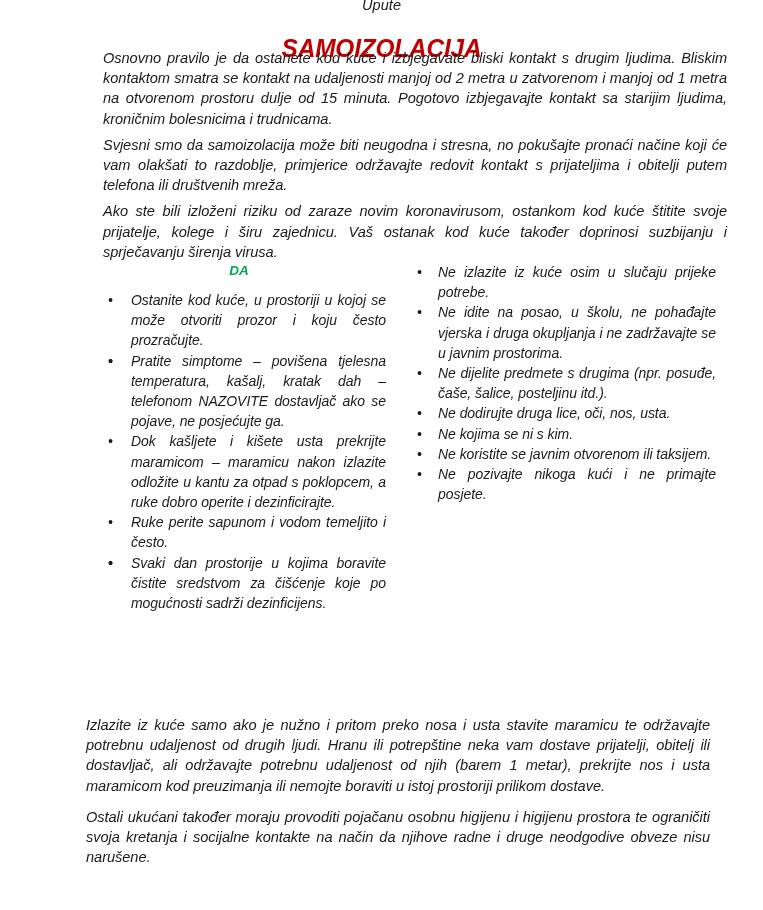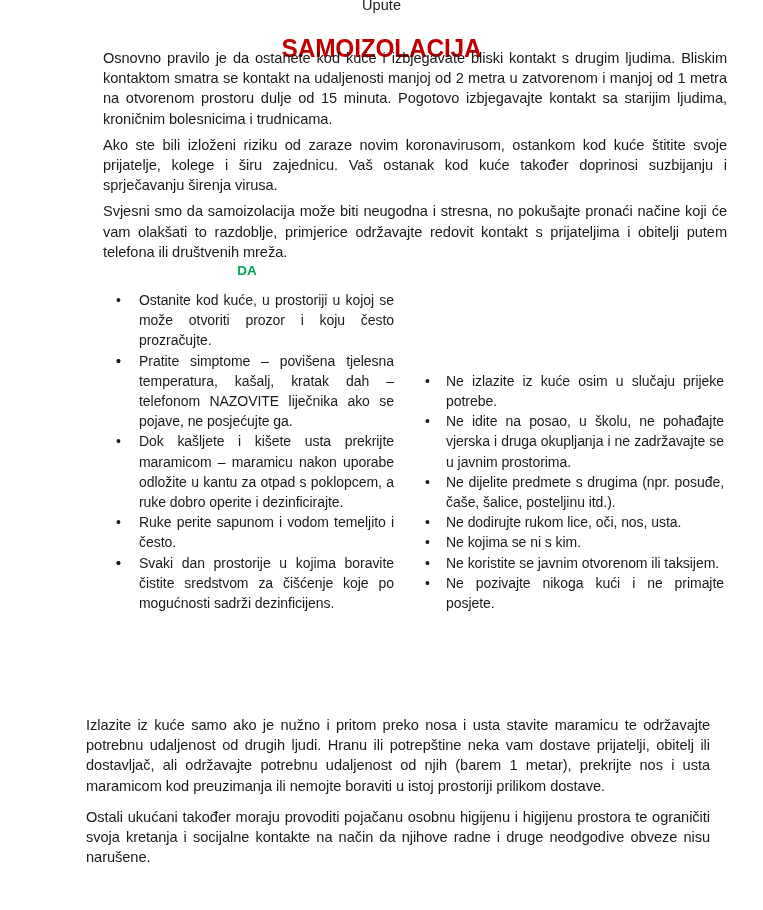--- a/index.html
+++ b/index.html
@@ -12,20 +12,21 @@
     height: 910px;
     overflow: hidden;
     font-family: "Liberation Sans", sans-serif;
     color: #1a1a1a;
   }
   .page {
     position: relative;
     width: 712px;
     height: 910px;
     background: #ffffff;
+    font-style: italic;
   }
 
   
   .doc-header {
     position: absolute;
     top: -4px;
     left: 0;
     width: 763px;
     text-align: center;
     font-size: 14.5px;
@@ -64,25 +65,24 @@
     text-justify: inter-word;
     color: #1a1a1a;
     letter-spacing: -0.05px;
   }
   p.para:last-child { margin-bottom: 0; }
 
   
   .columns {
     position: absolute;
     top: 262px;
-    left: 100px;
+    left: 92px;
     width: 624px;
     display: flex;
     gap: 0;
-    align-items: flex-end;
   }
   .col {
     width: 312px;
     box-sizing: border-box;
   }
   .col.left { padding-right: 18px; }
   .col.right { padding-left: 8px; }
 
   .col-head {
     text-align: center;
@@ -135,45 +135,45 @@
 <body>
 
 <div class="page">
 
   <div class="doc-header">Upute</div>
 
   <h1 class="doc-title">SAMOIZOLACIJA</h1>
 
   <div class="content">
     <p class="para">Osnovno pravilo je da ostanete kod kuće i izbjegavate bliski kontakt s drugim ljudima. Bliskim kontaktom smatra se kontakt na udaljenosti manjoj od 2 metra u zatvorenom i manjoj od 1 metra na otvorenom prostoru dulje od 15 minuta. Pogotovo izbjegavajte kontakt sa starijim ljudima, kroničnim bolesnicima i trudnicama.</p>
+    <p class="para">Svjesni smo da samoizolacija može biti neugodna i stresna, no pokušajte pronaći načine koji će vam olakšati to razdoblje, primjerice održavajte redovit kontakt s prijateljima i obitelji putem telefona ili društvenih mreža.</p>
     <p class="para">Ako ste bili izloženi riziku od zaraze novim koronavirusom, ostankom kod kuće štitite svoje prijatelje, kolege i širu zajednicu. Vaš ostanak kod kuće također doprinosi suzbijanju i sprječavanju širenja virusa.</p>
-    <p class="para">Svjesni smo da samoizolacija može biti neugodna i stresna, no pokušajte pronaći načine koji će vam olakšati to razdoblje, primjerice održavajte redovit kontakt s prijateljima i obitelji putem telefona ili društvenih mreža.</p>
   </div>
 
   <div class="columns">
 
     <div class="col left">
       <div class="col-head yes">DA</div>
       <ul class="bullets">
         <li><span class="bullet-dot">•</span><span>Ostanite kod kuće, u prostoriji u kojoj se može otvoriti prozor i koju često prozračujte.</span></li>
         <li><span class="bullet-dot">•</span></li>
-        <li><span class="bullet-dot">•</span><span>Pratite simptome – povišena tjelesna temperatura, kašalj, kratak dah – telefonom NAZOVITE liječnika ako se pojave, ne posjećujte ga.</span></li>
-        <li><span class="bullet-dot">•</span><span>Dok kašljete i kišete usta prekrijte maramicom – maramicu nakon uporabe odložite u kantu za otpad s poklopcem, a ruke dobro operite i dezinficirajte.</span></li>
+        <li><span class="bullet-dot">•</span><span>Pratite simptome – povišena tjelesna temperatura, kašalj, kratak dah – telefonom NAZOVITE dostavljač ako se pojave, ne posjećujte ga.</span></li>
+        <li><span class="bullet-dot">•</span><span>Dok kašljete i kišete usta prekrijte maramicom – maramicu nakon izlazite odložite u kantu za otpad s poklopcem, a ruke dobro operite i dezinficirajte.</span></li>
         <li><span class="bullet-dot">•</span><span>Ruke perite sapunom i vodom temeljito i često.</span></li>
         <li><span class="bullet-dot">•</span></li>
         <li><span class="bullet-dot">•</span><span>Svaki dan prostorije u kojima boravite čistite sredstvom za čišćenje koje po mogućnosti sadrži dezinficijens.</span></li>
       </ul>
     </div>
 
     <div class="col right">
       <ul class="bullets">
         <li><span class="bullet-dot">•</span><span>Ne izlazite iz kuće osim u slučaju prijeke potrebe.</span></li>
         <li><span class="bullet-dot">•</span><span>Ne idite na posao, u školu, ne pohađajte vjerska i druga okupljanja i ne zadržavajte se u javnim prostorima.</span></li>
         <li><span class="bullet-dot">•</span><span>Ne dijelite predmete s drugima (npr. posuđe, čaše, šalice, posteljinu itd.).</span></li>
-        <li><span class="bullet-dot">•</span><span>Ne dodirujte rukom lice, oči, nos, usta.</span></li>
+        <li><span class="bullet-dot">•</span><span>Ne dodirujte druga lice, oči, nos, usta.</span></li>
         <li><span class="bullet-dot">•</span><span>Ne kojima se ni s kim.</span></li>
         <li><span class="bullet-dot">•</span><span>Ne koristite se javnim otvorenom ili taksijem.</span></li>
         <li><span class="bullet-dot">•</span><span>Ne pozivajte nikoga kući i ne primajte posjete.</span></li>
       </ul>
     </div>
 
   </div>
 
   <div class="footer-content">
     <p class="para">Izlazite iz kuće samo ako je nužno i pritom preko nosa i usta stavite maramicu te održavajte potrebnu udaljenost od drugih ljudi. Hranu ili potrepštine neka vam dostave prijatelji, obitelj ili dostavljač, ali održavajte potrebnu udaljenost od njih (barem 1 metar), prekrijte nos i usta maramicom kod preuzimanja ili nemojte boraviti u istoj prostoriji prilikom dostave.</p>

